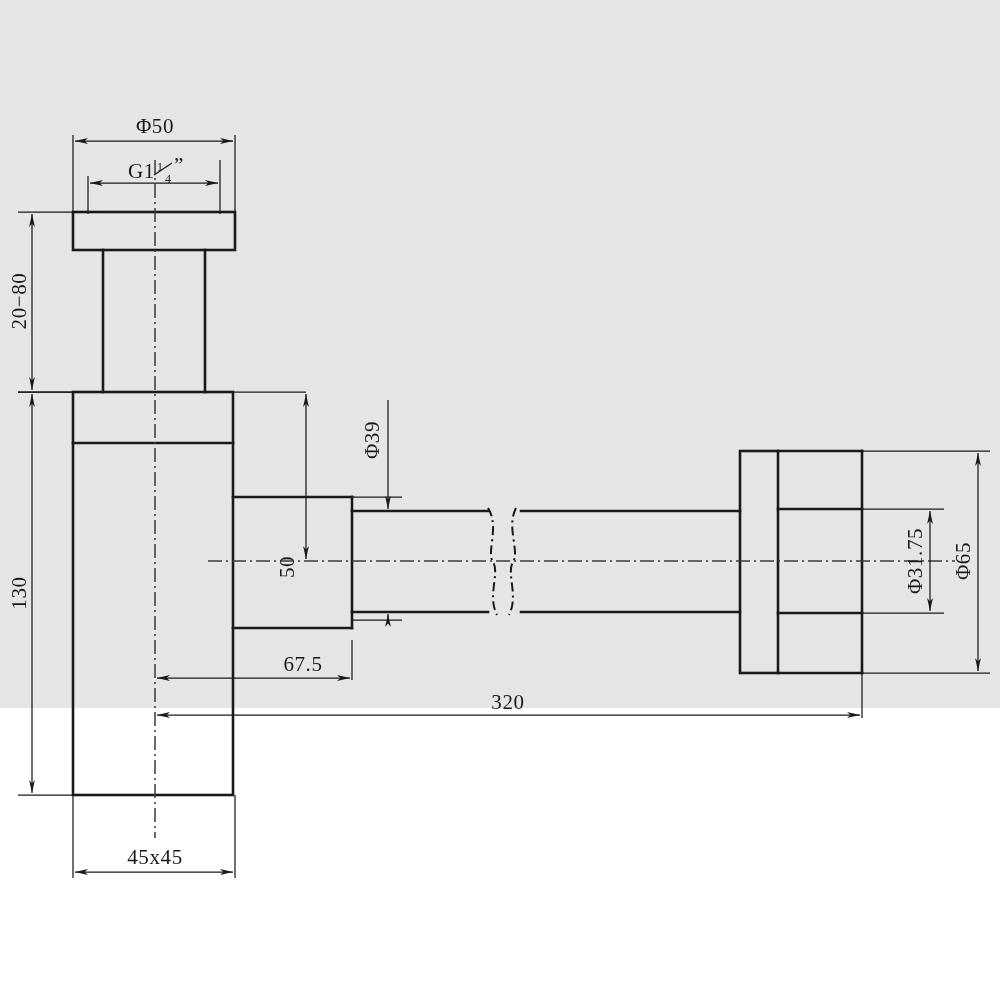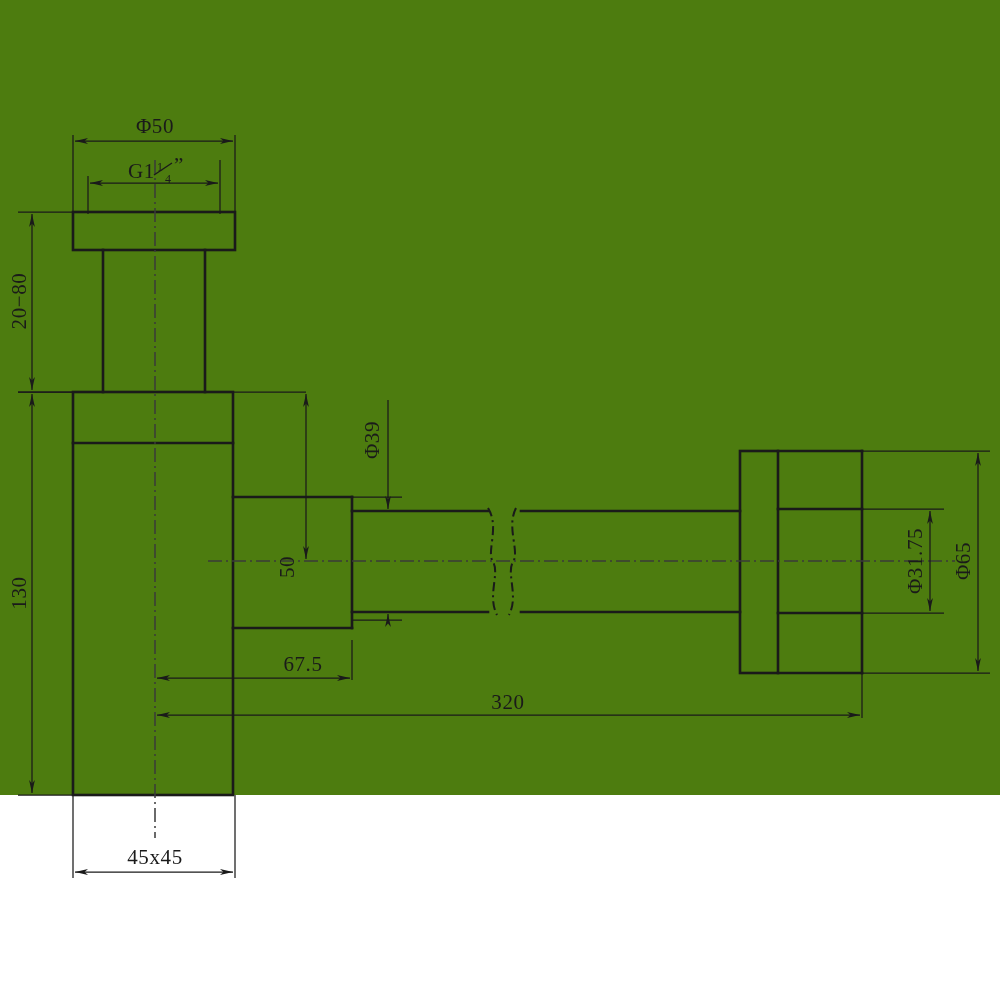--- a/index.html
+++ b/index.html
@@ -9,22 +9,22 @@
   }
   body {
     width: 1000px;
     height: 1000px;
     font-family: "Liberation Serif", serif;
     overflow: hidden;
   }
   #drawing-root {
     position: relative;
     width: 1000px;
-    height: 795px;
-    background: #4d7c0f;
+    height: 708px;
+    background: #e5e5e5;
   }
   svg#drawing-svg {
     display: block;
     width: 1000px;
     height: 1000px;
   }
   .outline {
     fill: none;
     stroke: #1a1a1a;
     stroke-width: 2.6;

